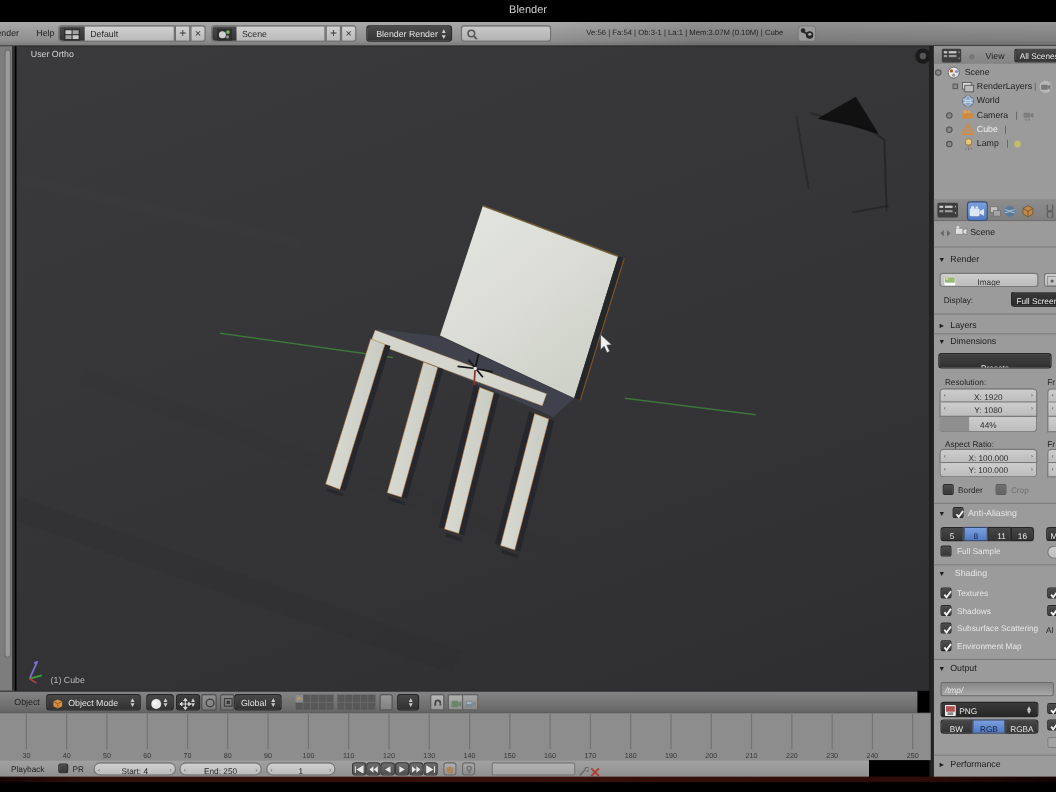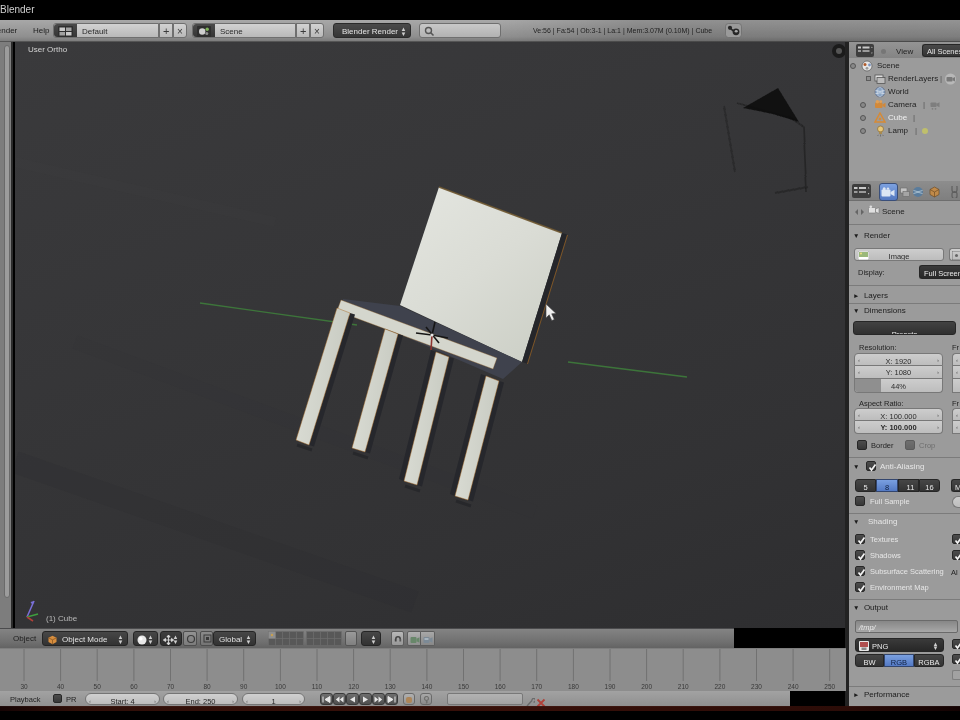--- a/index.html
+++ b/index.html
@@ -3,21 +3,21 @@
 <meta charset="utf-8">
 <style>
 html,body{margin:0;padding:0;}
 *{box-sizing:border-box;}
 .page{position:relative;filter:blur(0px);width:960px;height:720px;background:#000;overflow:hidden;
  font-family:"Liberation Sans",sans-serif;-webkit-font-smoothing:antialiased;}
 .abs{position:absolute;}
 .txt{position:absolute;white-space:nowrap;}
 
 .topbar{position:absolute;left:0;top:0;width:960px;height:20px;background:#000;}
-.toptitle{position:absolute;left:0;top:4px;width:960px;color:#cfcfcf;font-size:10px;}
+.toptitle{position:absolute;left:0;top:4px;width:960px;text-align:center;color:#cfcfcf;font-size:10px;}
 
 .infobar{position:absolute;left:0;top:20px;width:960px;height:22px;
  background:linear-gradient(180deg,#a8a8a8,#8f8f8f 80%,#7c7c7c);border-bottom:1px solid #555;}
 .infobar::after{content:"";position:absolute;left:500px;top:0;width:460px;height:22px;
  background:linear-gradient(90deg,rgba(0,0,0,0),rgba(0,0,0,0.14) 30%,rgba(0,0,0,0.12));}
 .menu{position:absolute;top:6px;font-size:8px;color:#1d1d1d;}
 .fieldL{position:absolute;top:3px;height:15px;background:linear-gradient(180deg,#d2d2d2,#b9b9b9);
  border:1px solid #6f6f6f;border-radius:3px;color:#2a2a2a;font-size:8px;}
 .fieldD{position:absolute;top:3px;height:15px;background:linear-gradient(180deg,#4a4a4a,#353535);
  border:1px solid #2a2a2a;border-radius:3px;color:#e4e4e4;font-size:8px;}
@@ -45,21 +45,21 @@
 .wdark{position:absolute;white-space:nowrap;overflow:hidden;background:linear-gradient(180deg,#464646,#333);border:1px solid #262626;
  color:#e8e8e8;font-size:7.5px;text-align:center;}
 .wblue{position:absolute;white-space:nowrap;overflow:hidden;background:linear-gradient(180deg,#7aa0e0,#5379c4);border:1px solid #33466e;
  color:#10203f;font-size:7.5px;text-align:center;}
 .pdiv{position:absolute;left:0px;width:111px;height:1px;background:#7b7b7b;}
 .chk{position:absolute;width:10px;height:10px;background:linear-gradient(180deg,#4c4c4c,#373737);
  border:1px solid #272727;border-radius:2px;color:#f0f0f0;font-size:9px;line-height:9px;text-align:center;font-weight:bold;}
 .arrowL{color:#555;font-size:6px;position:absolute;left:3px;top:3px;}
 .arrowR{color:#555;font-size:6px;position:absolute;right:3px;top:3px;}
 
-.hdr3d{position:absolute;left:0;top:628px;width:734px;height:20px;
+.hdr3d{position:absolute;left:0;top:628px;width:834px;height:20px;
  background:linear-gradient(180deg,#838383,#6f6f6f 70%,#636363);border-top:1px solid #4b4b4d;}
 .hmenu{position:absolute;top:5px;font-size:8px;color:#1e1e1e;}
 .hfieldD{position:absolute;top:2px;height:15px;background:linear-gradient(180deg,#474747,#323232);
  border:1px solid #252525;border-radius:3px;color:#e2e2e2;font-size:8px;}
 
 .ruler{position:absolute;left:0;top:648px;width:846px;height:43px;background:#8d8d8d;}
 .tfooter{position:absolute;left:0;top:691px;width:790px;height:16px;
  background:linear-gradient(180deg,#a2a2a2,#8f8f8f);}
 .tfL{position:absolute;top:2px;height:12px;background:linear-gradient(180deg,#d0d0d0,#bcbcbc);
  border:1px solid #757575;border-radius:6px;color:#252525;font-size:7.5px;text-align:center;}
@@ -389,21 +389,21 @@
   <div class="wlight" style="left:5px;top:366px;width:89px;height:13px;border-radius:4px 4px 0 0;">
     <span class="arrowL">‹</span>
         <span class="abs" style="left:0;right:0;top:2.5px;">X: 100.000</span>
         <span class="arrowR">›</span>
   </div>
   <div class="wlight" style="left:103px;top:366px;width:8px;height:13px;border-radius:4px 0 0 0;border-right:none;">
         <span class="arrowL">‹</span>
       </div>
   <div class="wlight" style="left:5px;top:379px;width:89px;height:13px;border-radius:0 0 4px 4px;border-top:none;">
     <span class="arrowL">‹</span>
-        <span class="abs" style="left:0;right:0;top:2px;font-weight:bold;">Y: 100.000</span>
+        <span class="abs" style="left:0;right:0;top:2px;">Y: 100.000</span>
         <span class="arrowR">›</span>
   </div>
   <div class="wlight" style="left:103px;top:379px;width:8px;height:13px;border-radius:0;border-top:none;border-right:none;">
         <span class="arrowL">‹</span>
       </div>
   <div class="chk" style="left:8px;top:398px;"></div>
   <div class="plabel" style="left:22px;top:399px;">Border</div>
   <div class="chk" style="left:56px;top:398px;opacity:0.55;"></div>
   <div class="plabel" style="left:70px;top:399px;color:#6e6e6e;">Crop</div>
   <div class="pdiv" style="top:415px;"></div>

